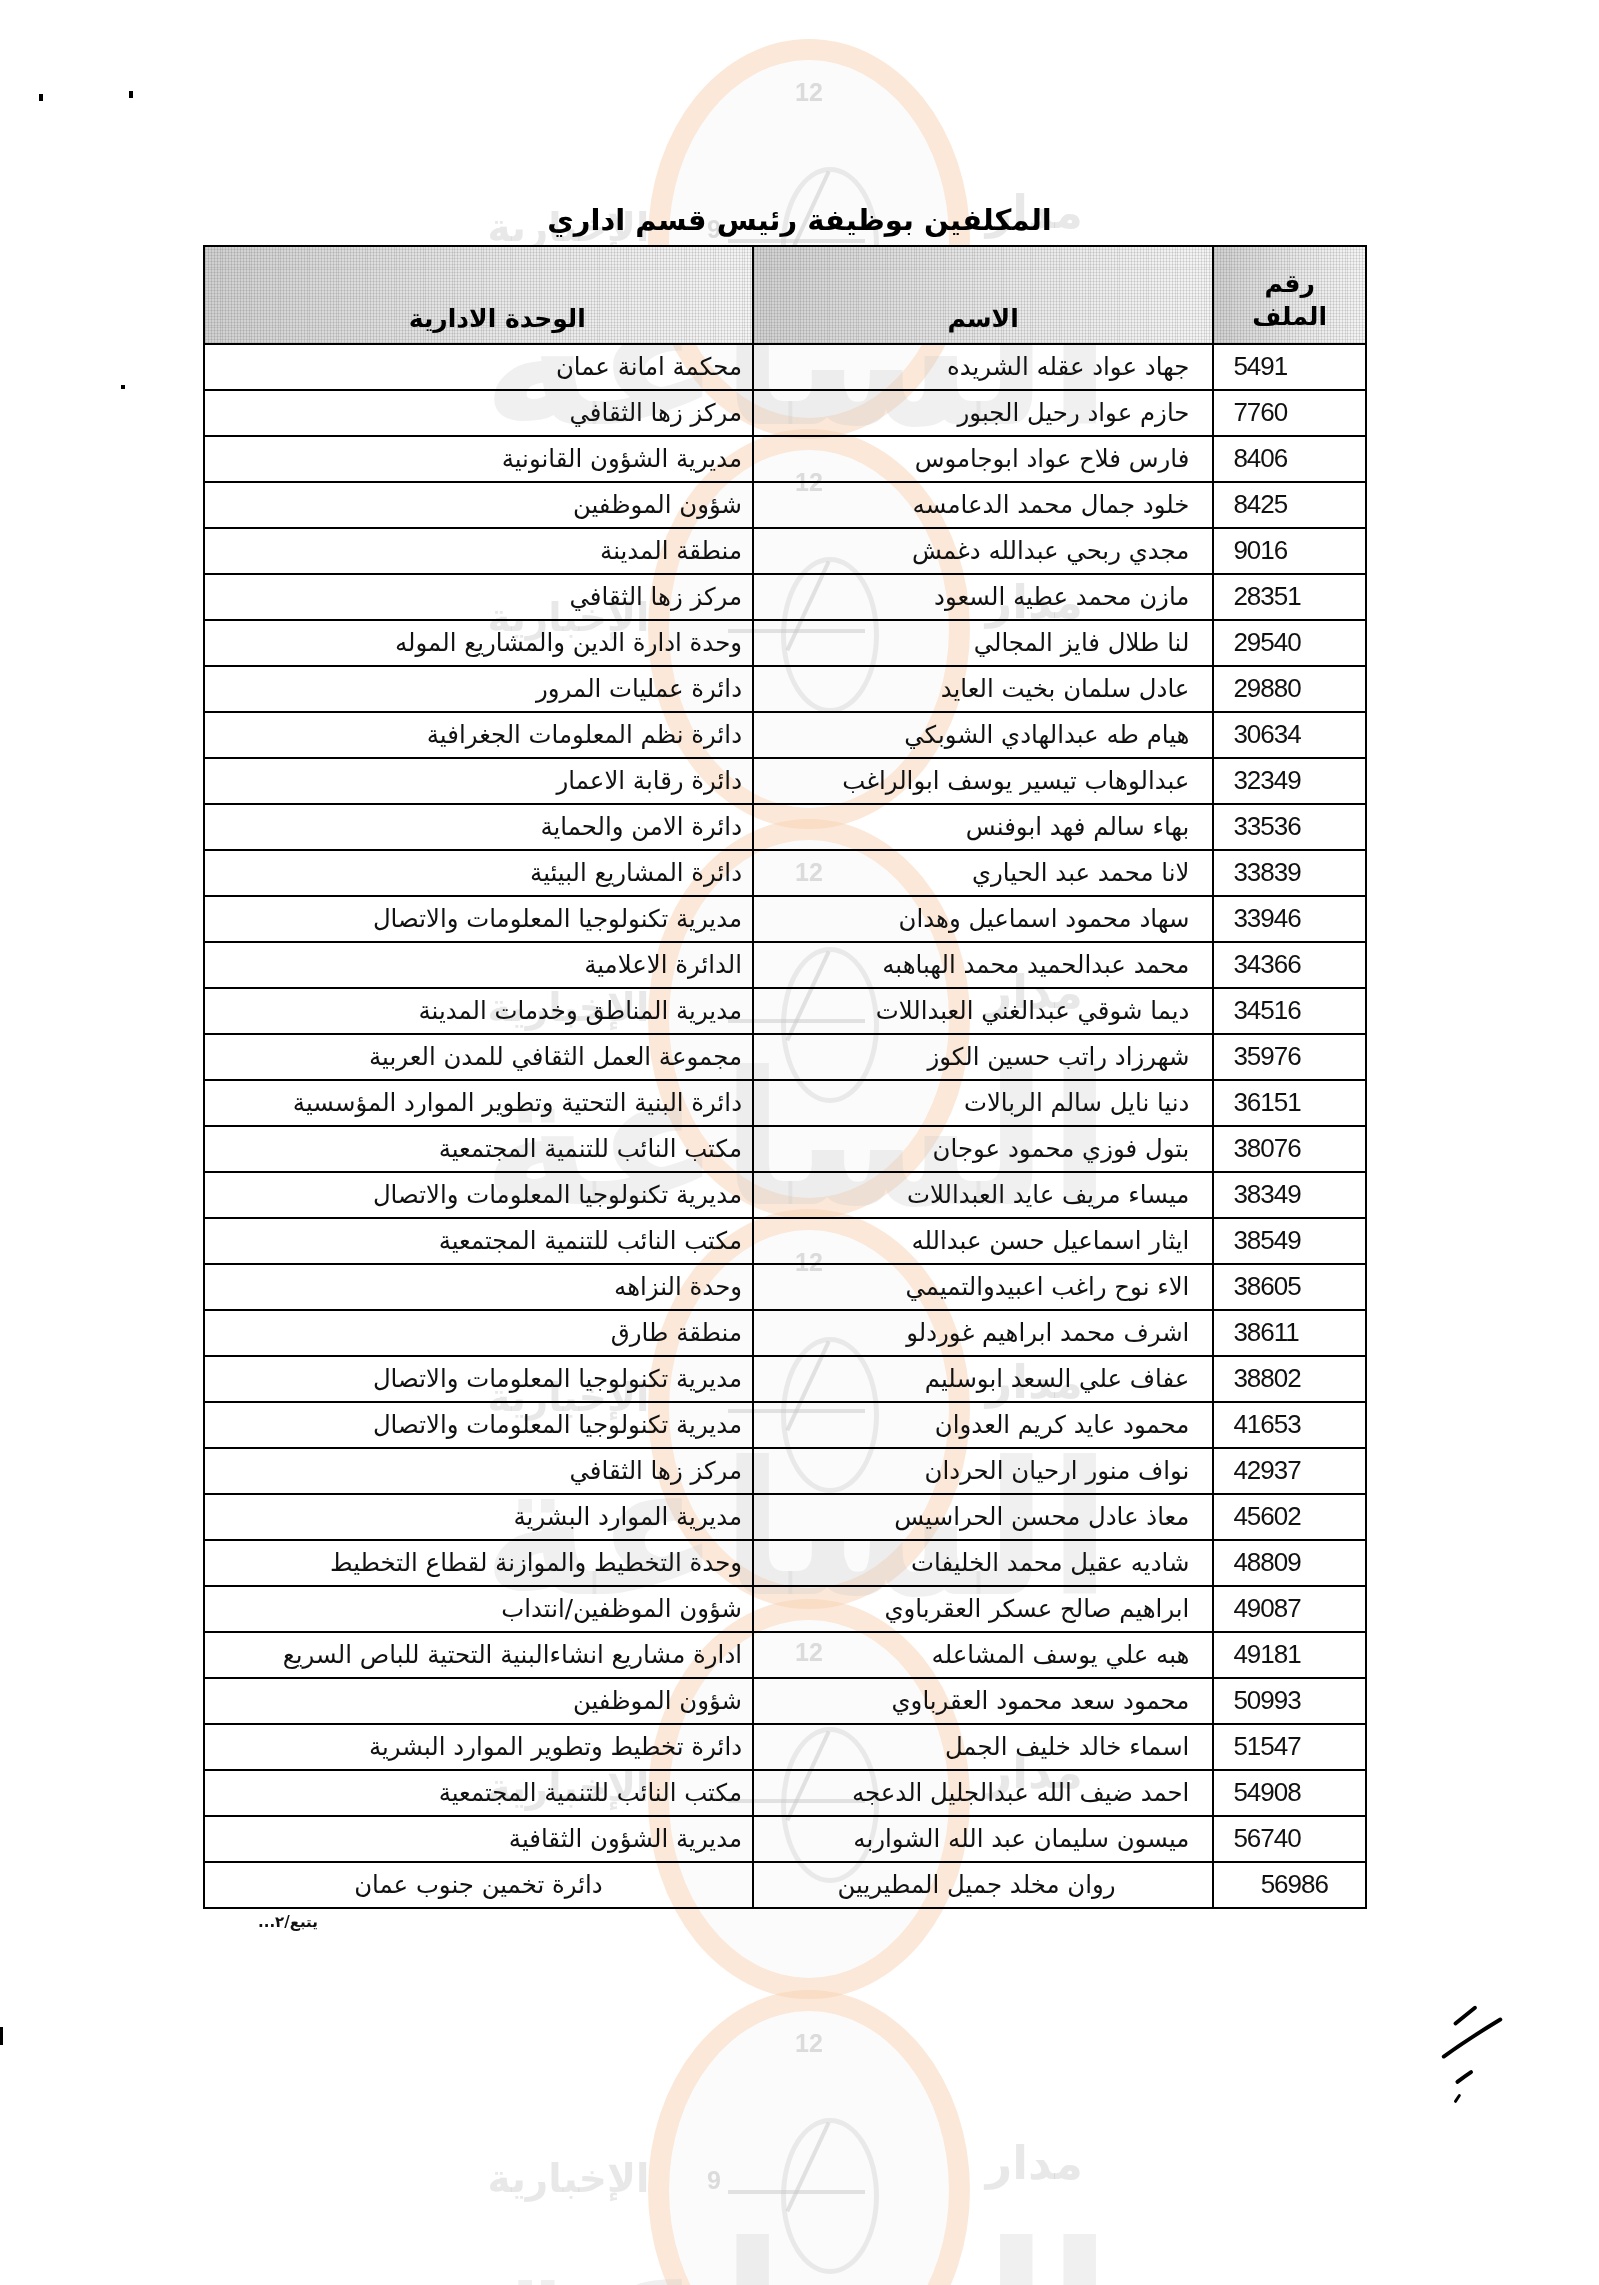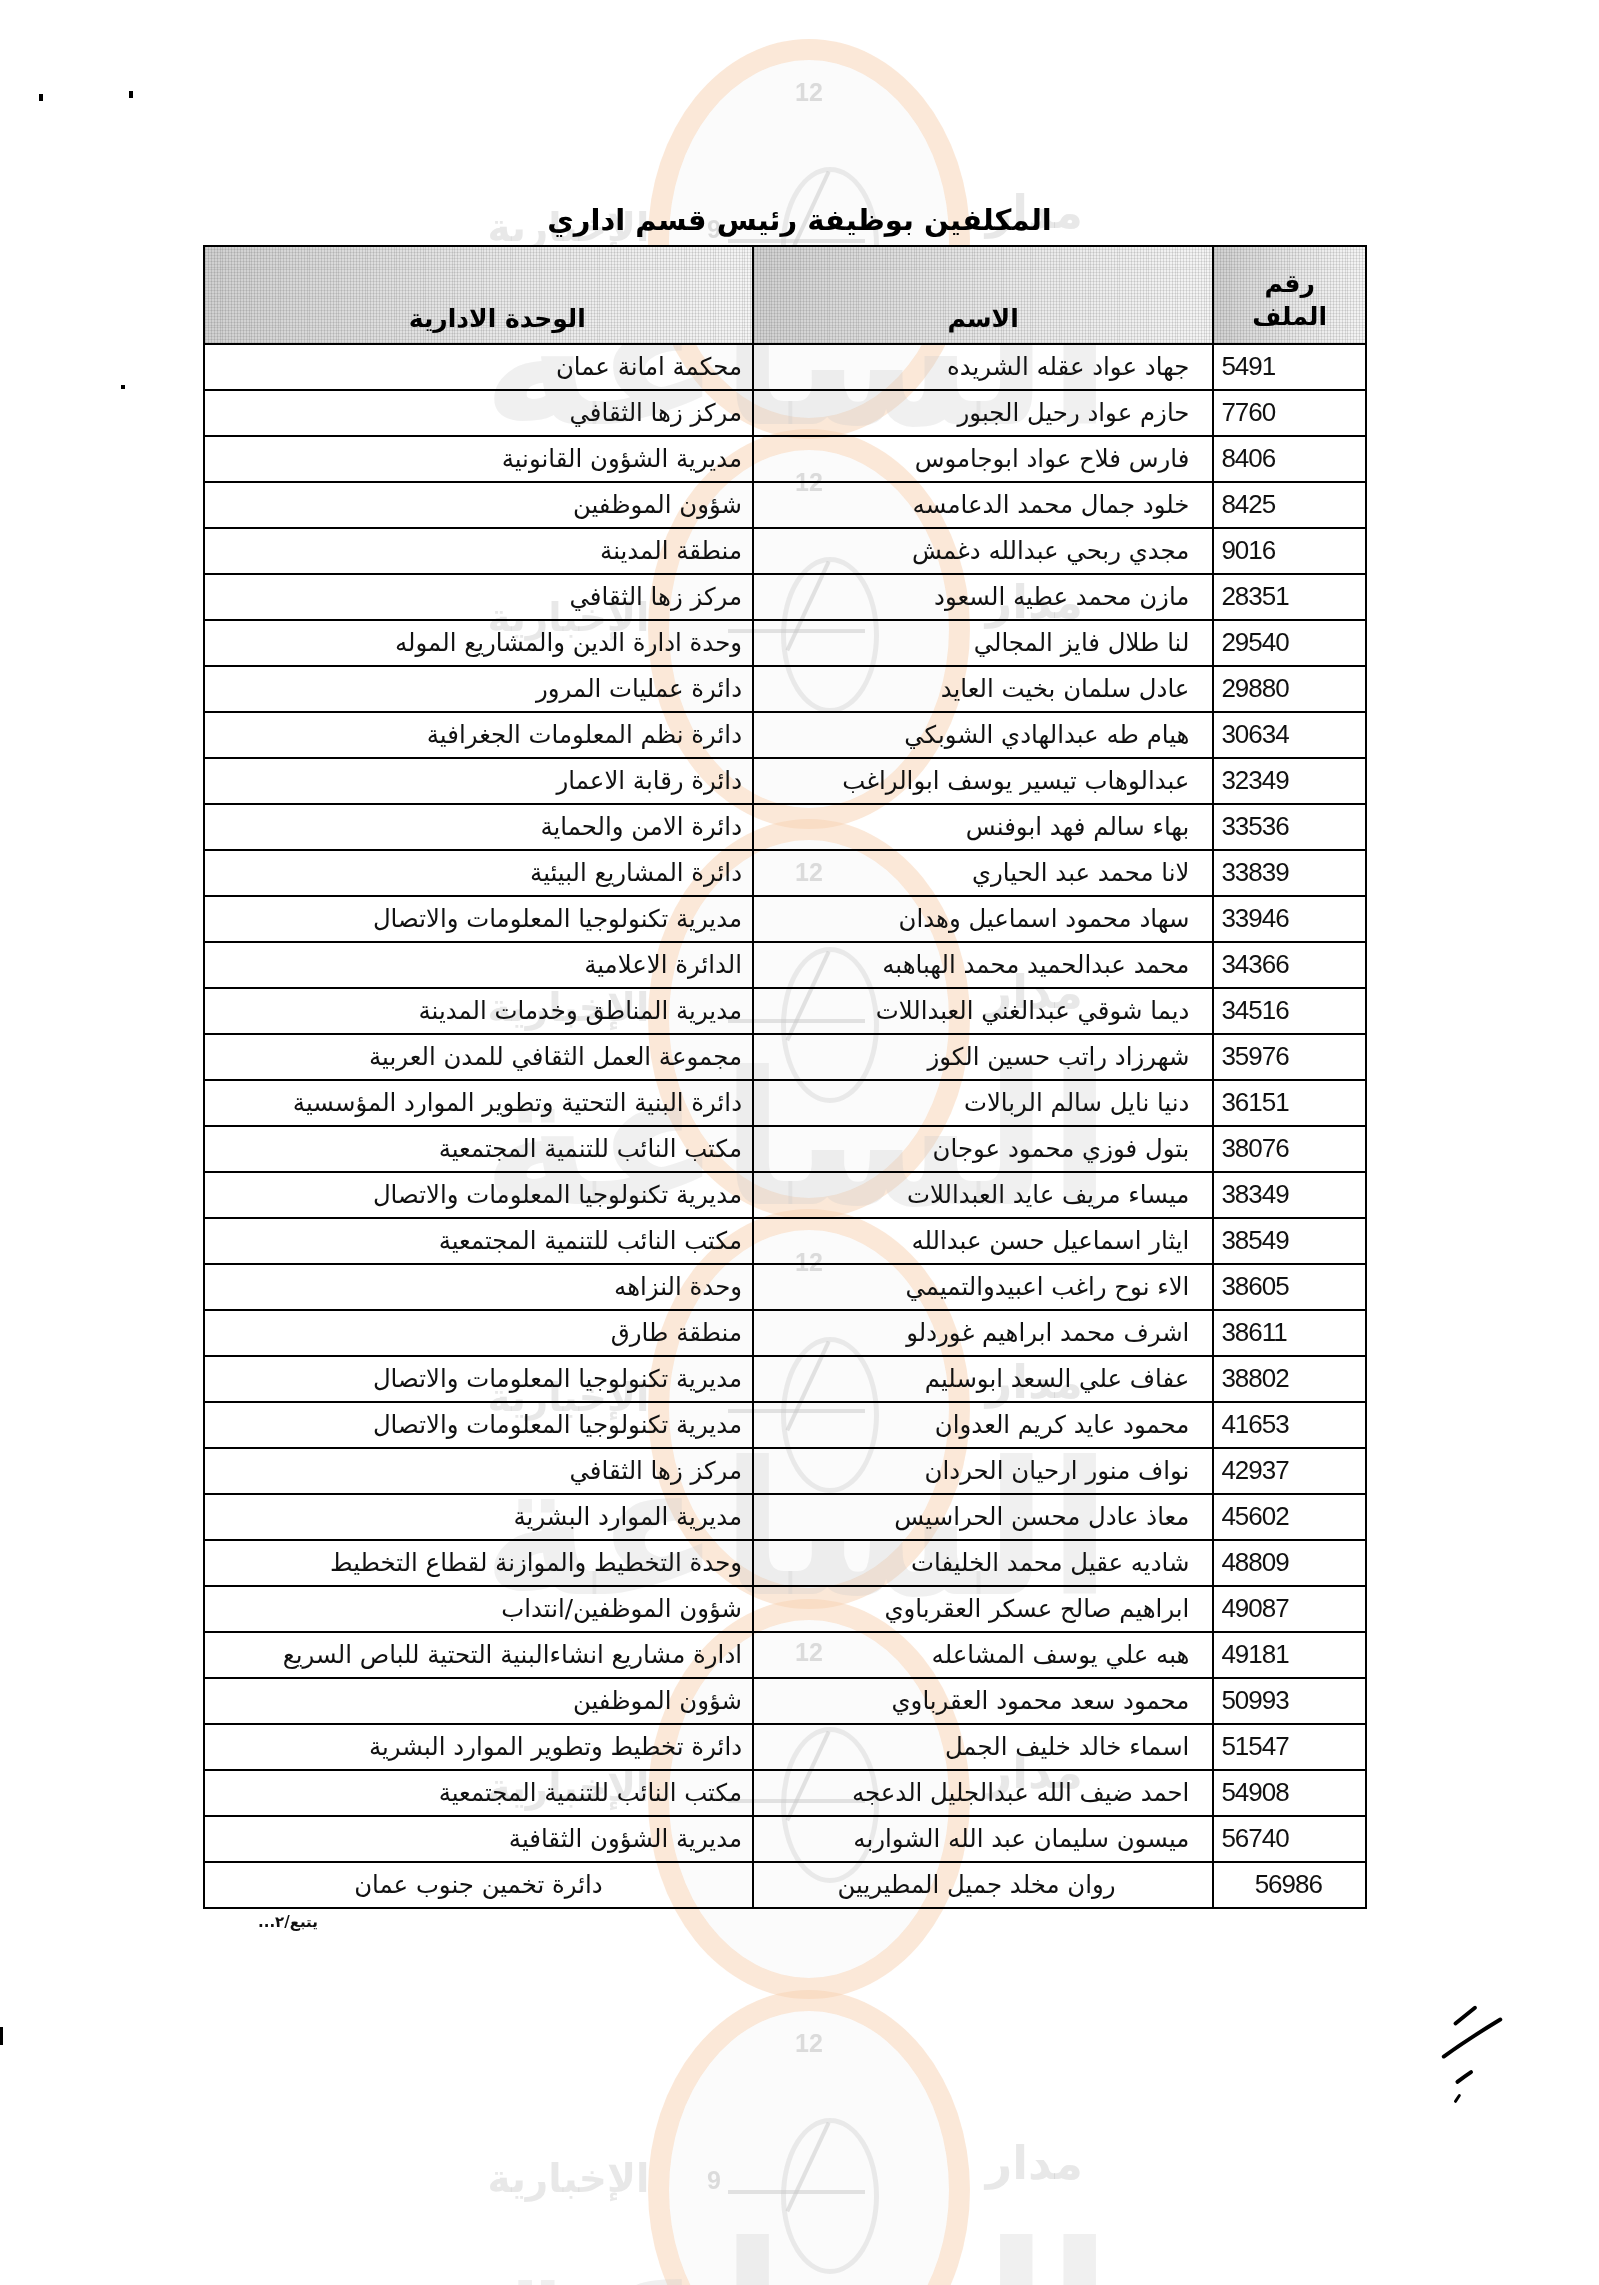--- a/index.html
+++ b/index.html
@@ -153,21 +153,21 @@
       white-space: nowrap;
       overflow: hidden;
       color: #111;
     }
     table.roster td.num {
       text-align: left;
       direction: ltr;
       font-family: "Liberation Sans Narrow", "Liberation Sans", sans-serif;
       font-size: 26px;
       letter-spacing: -1px;
-      padding-left: 7px;
+      padding-left: 19px;
     }
     table.roster td.name { text-align: right; padding-right: 23px; }
     table.roster td.unit { text-align: right; padding-right: 9.8px; }
     table.roster tr:last-child td { border-bottom: 2.9px solid #000; text-align: center; }
     table.roster td:last-child { border-left: 2.9px solid #000; }
 
     .continued {
       position: absolute;
       left: 258px;
       top: 1913px;

